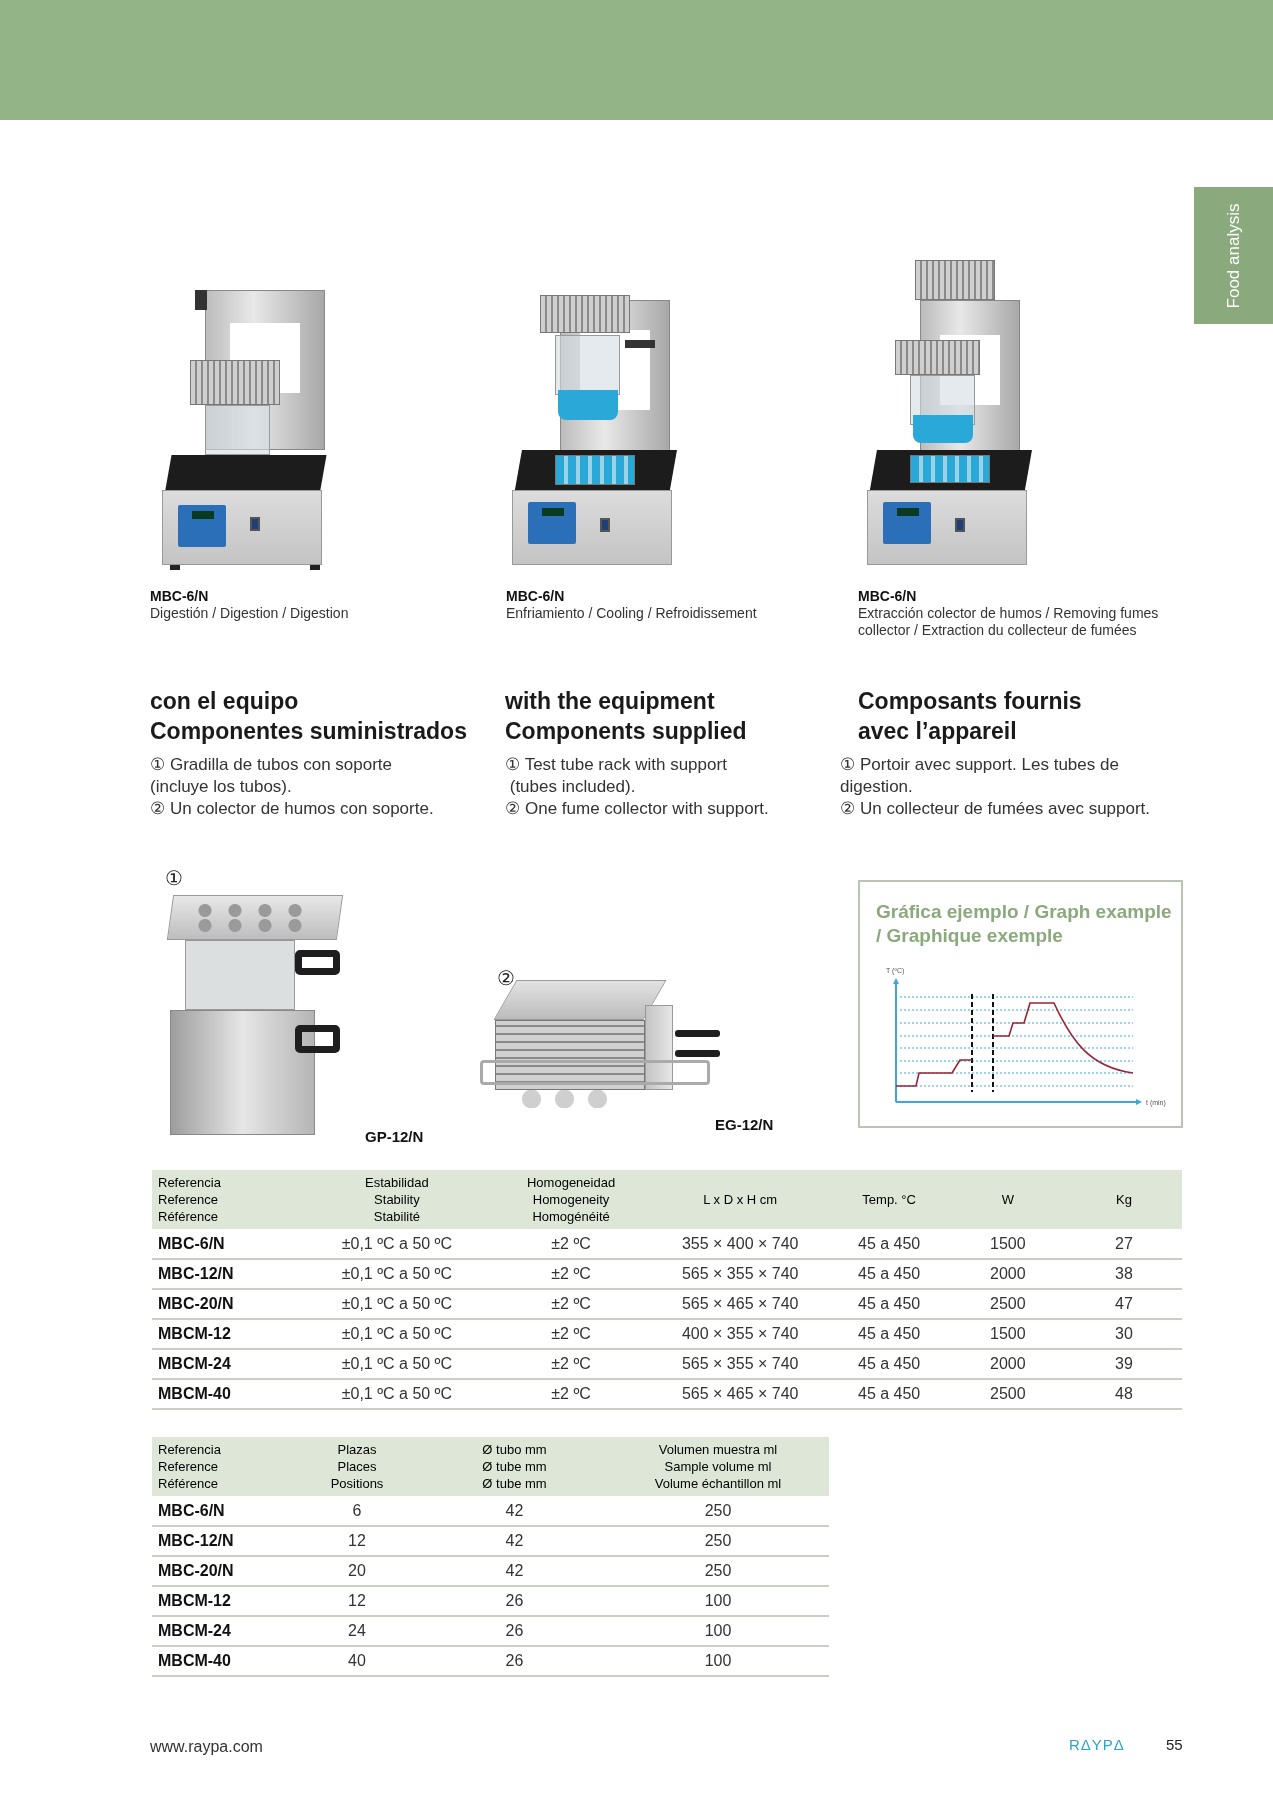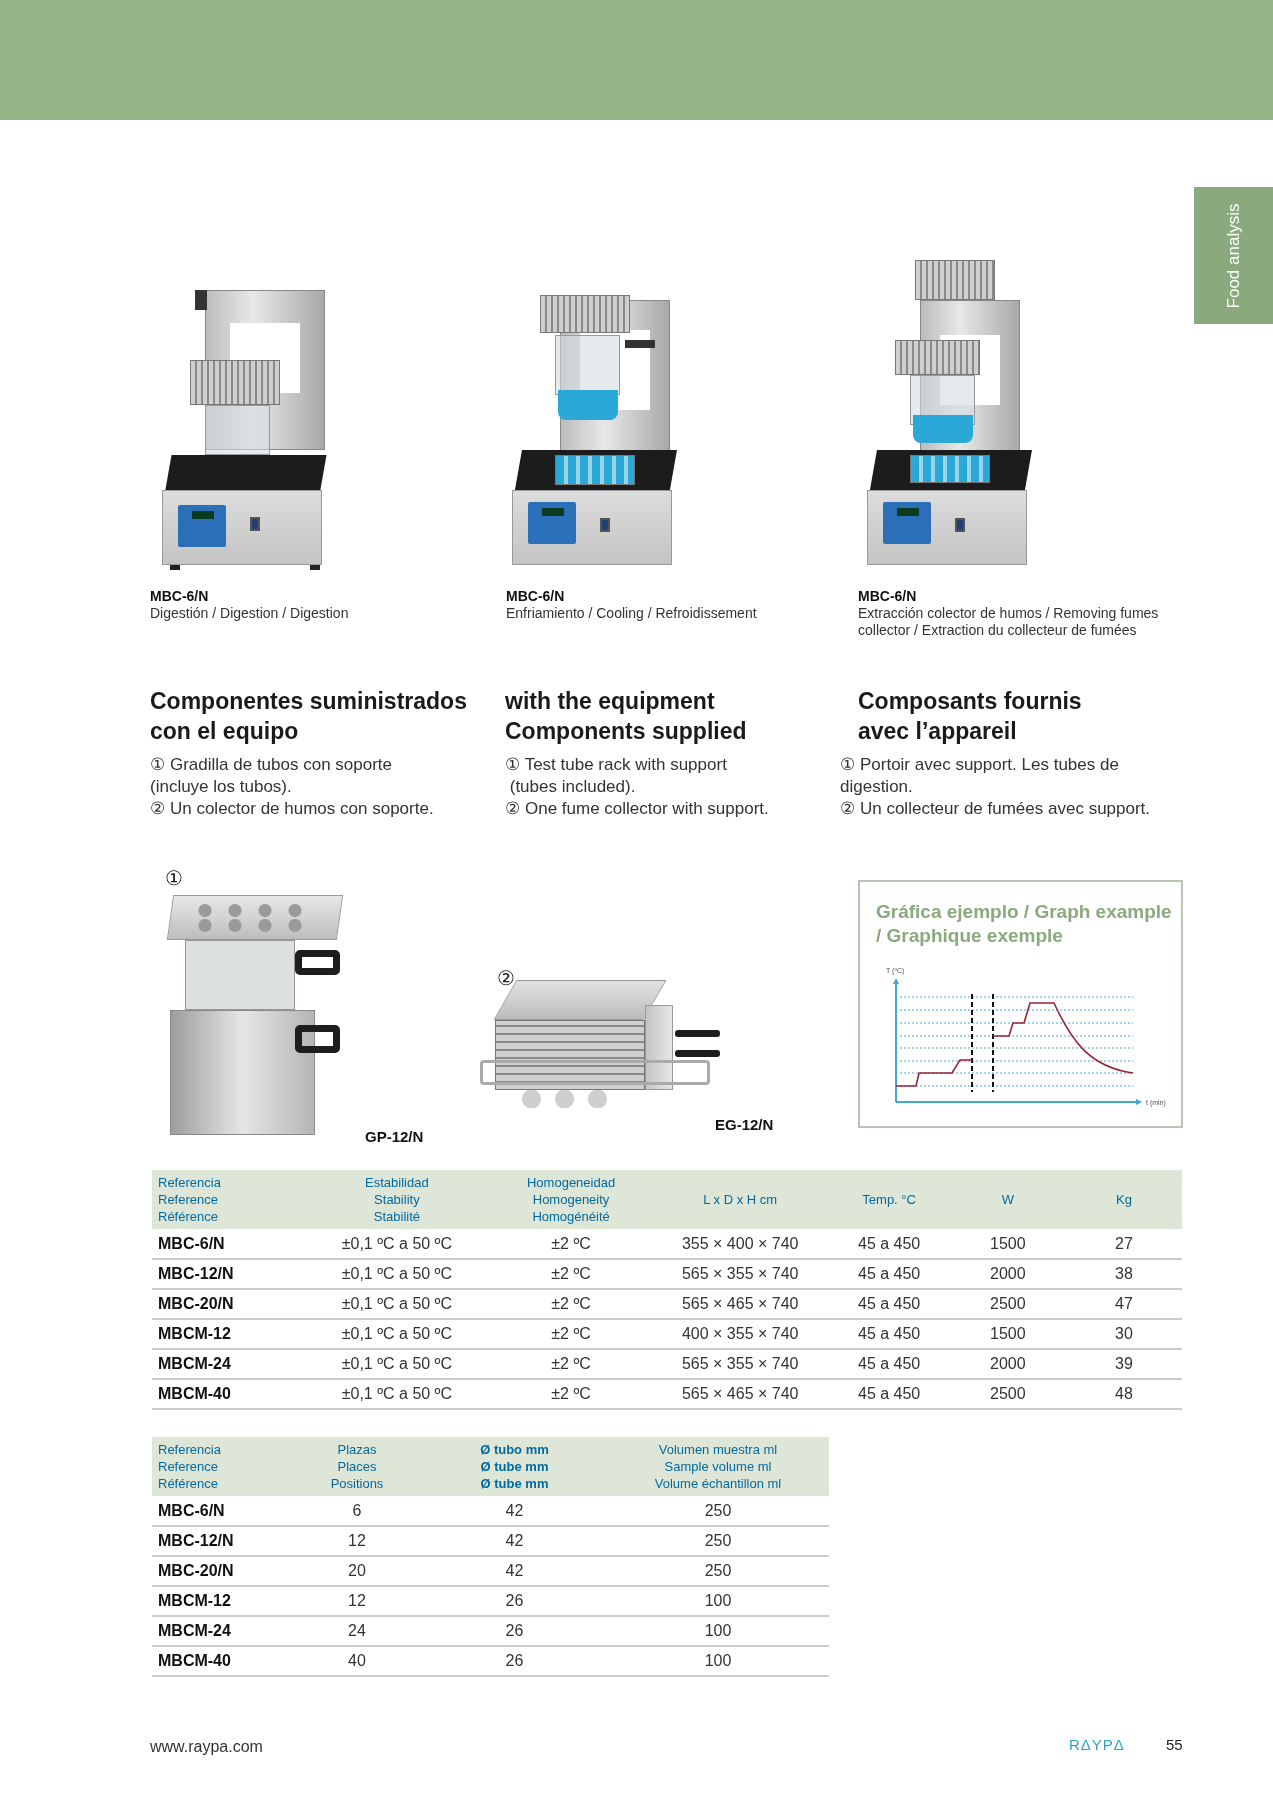--- a/index.html
+++ b/index.html
@@ -38,21 +38,21 @@
   .acc-code { position: absolute; font-size: 15px; font-weight: bold; color: #111; }
   .rack1 { position: absolute; }
 
   
   .graph-box { position: absolute; left: 858px; top: 880px; width: 325px; height: 248px; border: 2px solid #b9c4b3; background: #fff; }
   .graph-title { position: absolute; left: 16px; top: 18px; width: 300px; font-size: 19px; line-height: 24px; font-weight: bold; color: #8aa97c; }
   .graph-svg { position: absolute; left: 0; top: 0; }
 
   
   .spec-table { position: absolute; border-collapse: collapse; font-family: "Liberation Sans", sans-serif; }
-  .spec-table th { background: #dde6d7; font-weight: normal; font-size: 13px; line-height: 17px; color: #0369a1; padding: 4px 6px; vertical-align: middle; }
+  .spec-table th { background: #dde6d7; font-weight: normal; font-size: 13px; line-height: 17px; color: #000000; padding: 4px 6px; vertical-align: middle; }
   .spec-table td { font-size: 16px; color: #333; height: 30px; border-bottom: 2px solid #c9cfc6; text-align: center; padding: 0 6px; }
   .spec-table td.ref { text-align: left; font-weight: bold; color: #111; }
   .spec-table th.ref { text-align: left; }
 
   .footer-url { position: absolute; left: 150px; top: 1738px; font-size: 16px; color: #333; }
   .footer-logo { position: absolute; left: 1069px; top: 1736px; font-size: 15px; color: #2ea3c7; letter-spacing: 1px; }
   .footer-page { position: absolute; left: 1166px; top: 1736px; font-size: 15px; color: #222; }
 </style>
 </head>
 <body>
@@ -115,22 +115,22 @@
   <span class="code">MBC-6/N</span>
   <span>Enfriamiento / Cooling / Refroidissement</span>
 </div>
 <div class="caption" style="left:858px;top:588px;">
   <span class="code">MBC-6/N</span>
   <span style="display:block">Extracción colector de humos / Removing fumes</span>
   <span style="display:block">collector / Extraction du collecteur de fumées</span>
 </div>
 
 <div class="comp-title" style="left:150px;top:686px;">
+  <div>con el equipo</div>
   <div>Componentes suministrados</div>
-  <div>con el equipo</div>
 </div>
 <div class="comp-list" style="left:150px;top:754px;">
   <div>① Gradilla de tubos con soporte</div>
   <div>(incluye los tubos).</div>
   <div>② Un colector de humos con soporte.</div>
 </div>
 
 <div class="comp-title" style="left:505px;top:686px;">
   <div>with the equipment</div>
   <div>Components supplied</div>
@@ -297,21 +297,21 @@
       <th class="ref" style="width:140px;">
         <div>Referencia</div>
           <div>Reference</div>
           <div>Référence</div>
       </th>
       <th style="width:130px;">
         <div>Plazas</div>
           <div>Places</div>
           <div>Positions</div>
       </th>
-      <th style="width:185px;font-weight:bold;">
+      <th style="width:185px;">
         <div>Ø tubo mm</div>
           <div>Ø tube mm</div>
           <div>Ø tube mm</div>
       </th>
       <th style="width:222px;">
         <div>Volumen muestra ml</div>
           <div>Sample volume ml</div>
           <div>Volume échantillon ml</div>
       </th>
     </tr>

